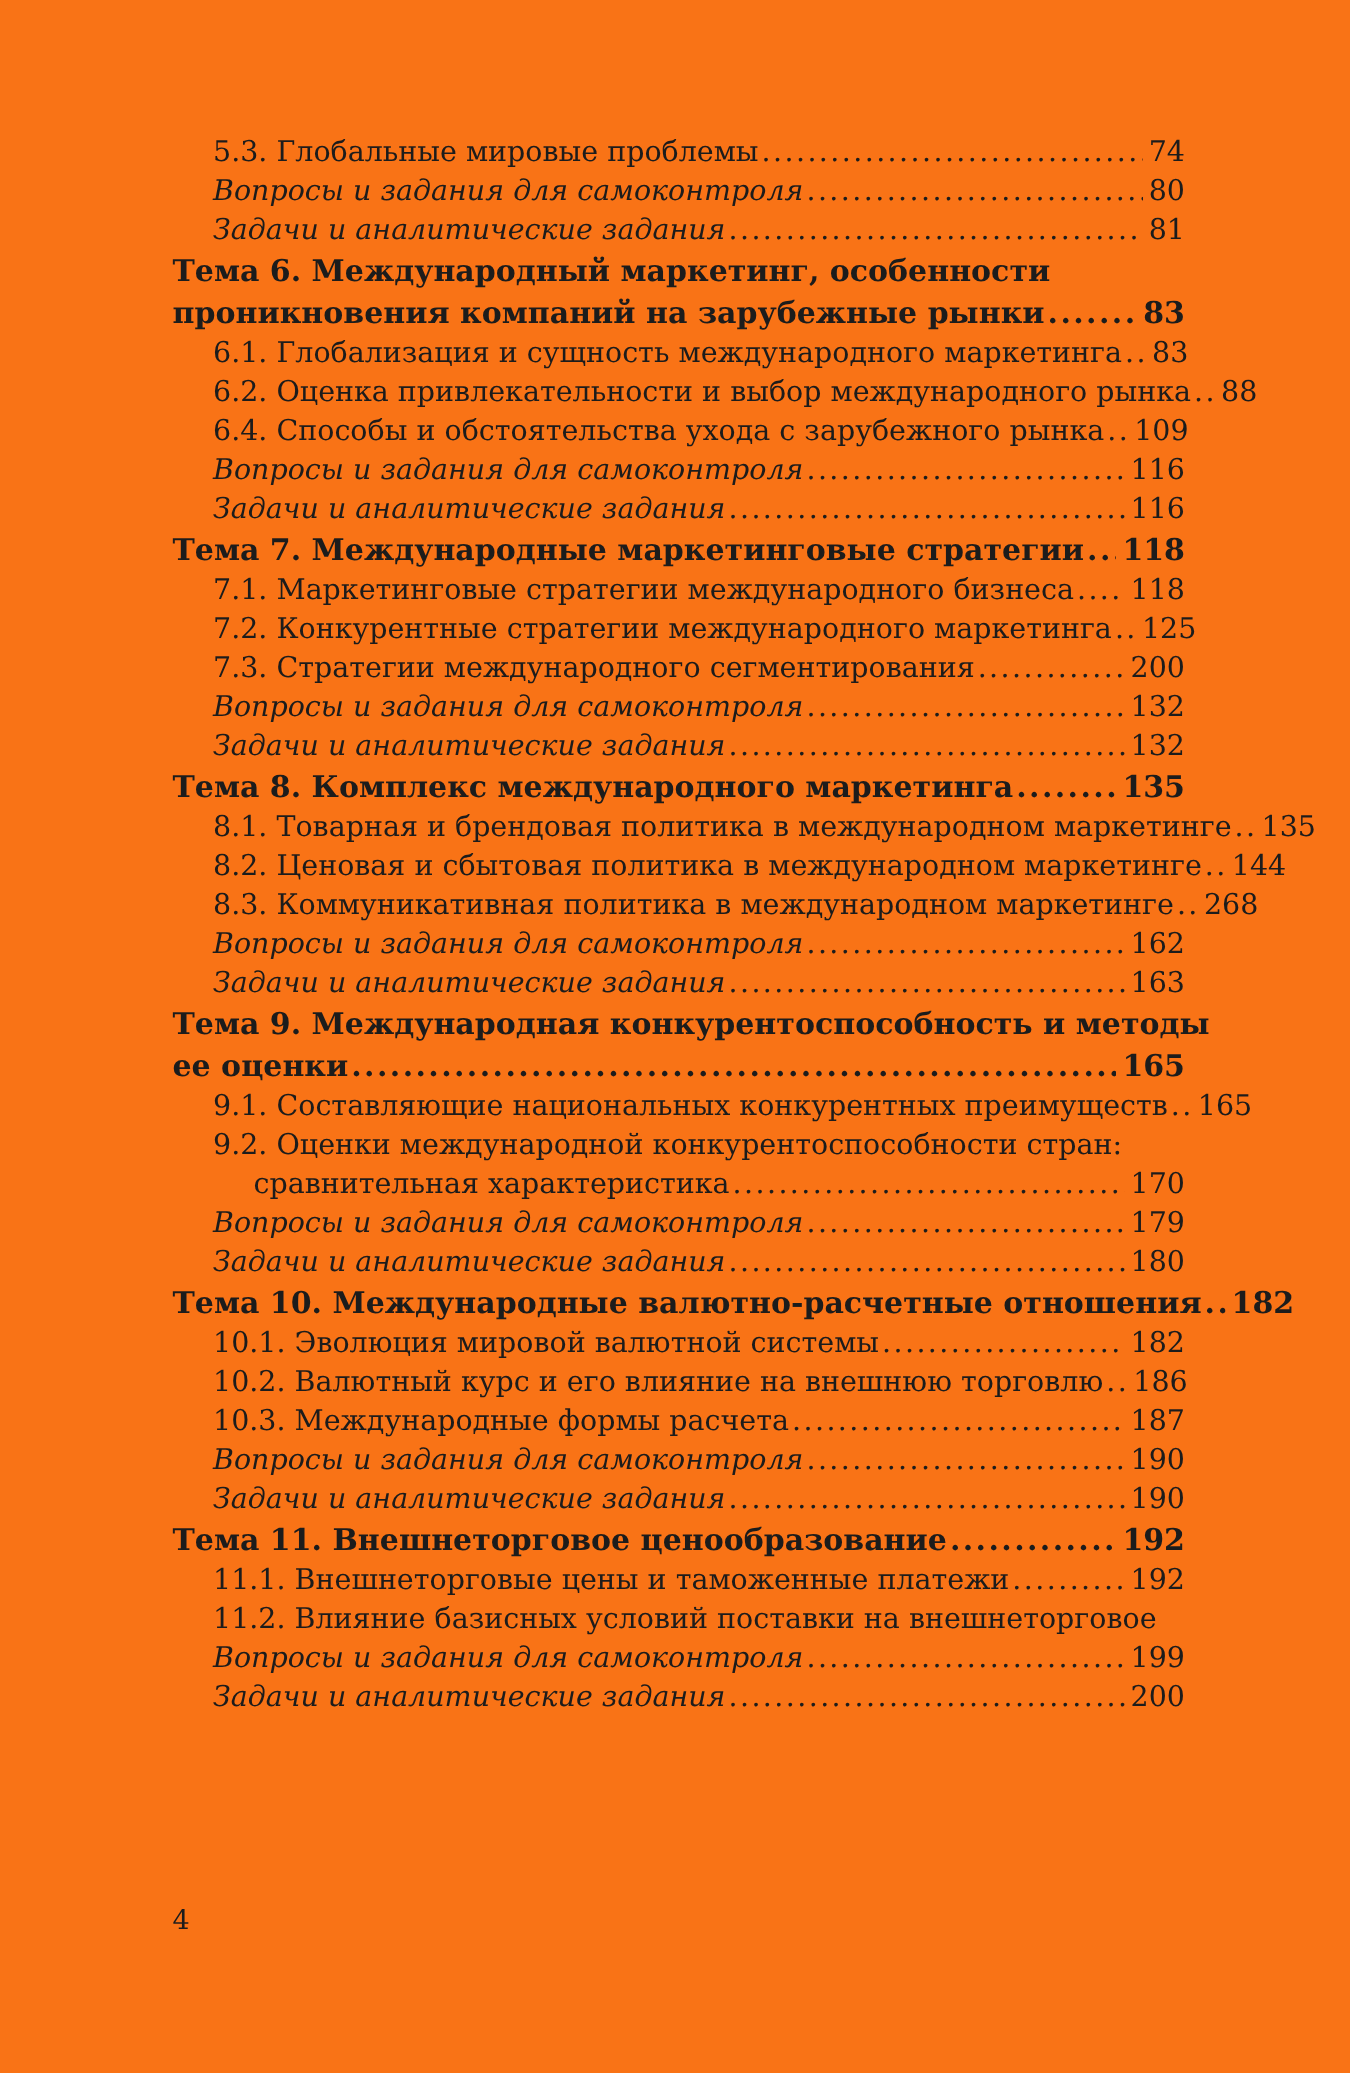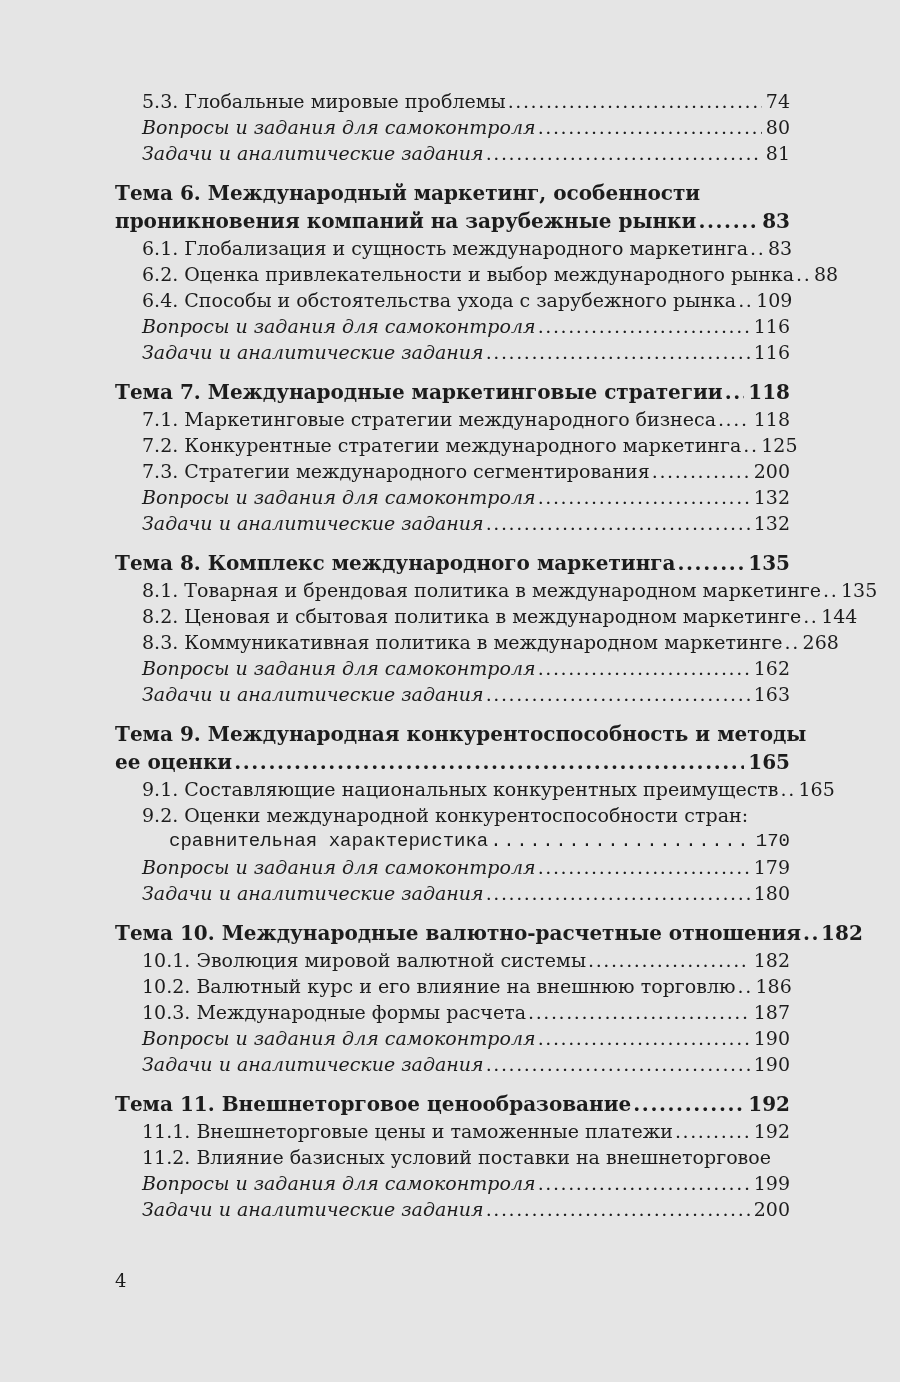--- a/index.html
+++ b/index.html
@@ -1,34 +1,34 @@
 <!DOCTYPE html>
 <html><head>
 <meta charset="utf-8">
 <style>
   html,body { margin:0; padding:0; background:#ffffff; }
   .page {
     position:relative;
     width:900px; height:1382px;
-    background:#e5e5e5;
+    background:#f97316;
     font-family:"DejaVu Serif","Liberation Serif",serif;
     color:#1c1c1c;
     overflow:hidden;
   }
   .toc {
     position:absolute;
     left:115px; right:110px; top:88px;
   }
   .entry { font-size:19px; line-height:26px; }
   .entry.bold { font-weight:bold; font-size:20px; line-height:28px; }
-  .entry.space-before { margin-top:13px; }
+  .entry.space-before { }
   .entry.indent1 { padding-left:27px; }
   .pre-line { white-space:nowrap; }
   .row { display:flex; align-items:baseline; }
-  .row.cont { padding-left:27px;font-family:Liberation Mono, monospace; }
+  .row.cont { padding-left:27px; }
   .entry.italic .t { font-style:italic; }
   .t { white-space:nowrap; }
   .dots {
     flex:1 1 auto;
     overflow:hidden;
     white-space:nowrap;
     margin:0 4px 0 2px;
     min-width:14px;
   }
   .dots::after {

